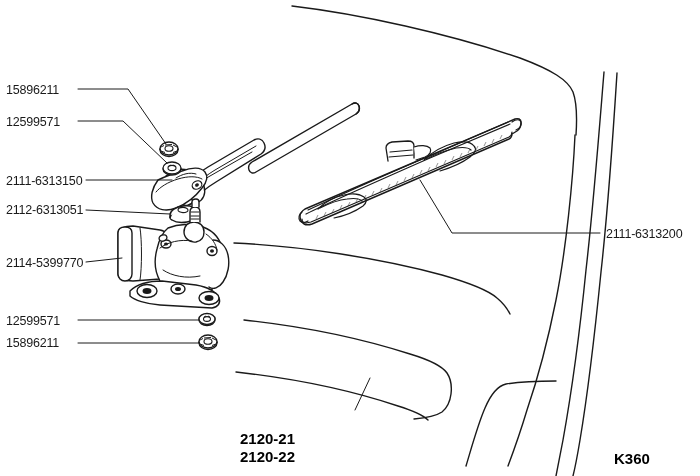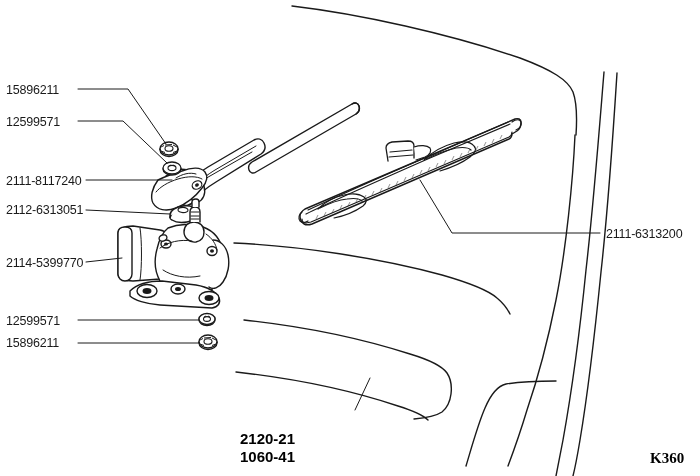--- a/index.html
+++ b/index.html
@@ -294,32 +294,32 @@
       <path d="M78,343 L199,343"></path>
       <path d="M600,233 L452,233 L420,180"></path>
       <path d="M355,410 L370,378"></path>
     </g>
   </svg>
 
   <div class="label" style="left:6px; top:83px;">15896211</div>
 
   <div class="label" style="left:6px; top:115px;">12599571</div>
 
-  <div class="label" style="left:6px; top:174px;">2111-8117240</div>
+  <div class="label" style="left:6px; top:174px;">2111-6313150</div>
 
   <div class="label" style="left:6px; top:203px;text-align:center;">2112-6313051</div>
 
   <div class="label" style="left:6px; top:256px;">2114-5399770</div>
 
   <div class="label" style="left:6px; top:314px;">12599571</div>
 
   <div class="label" style="left:6px; top:336px;">15896211</div>
 
   <div class="label right" style="left:606px; top:227px;">2111-6313200</div>
 
   <div class="footer-text" style="left:240px; top:430px;">2120-21</div>
 
-  <div class="footer-text" style="left:240px; top:448px;">1060-41</div>
-
-
-  <div class="footer-text" style="left:650px; top:450px;font-family:Liberation Serif, serif;">K360</div>
+  <div class="footer-text" style="left:240px; top:448px;">2120-22</div>
+
+
+  <div class="footer-text" style="left:614px; top:450px;">K360</div>
 
 </div>
 
 </body></html>

